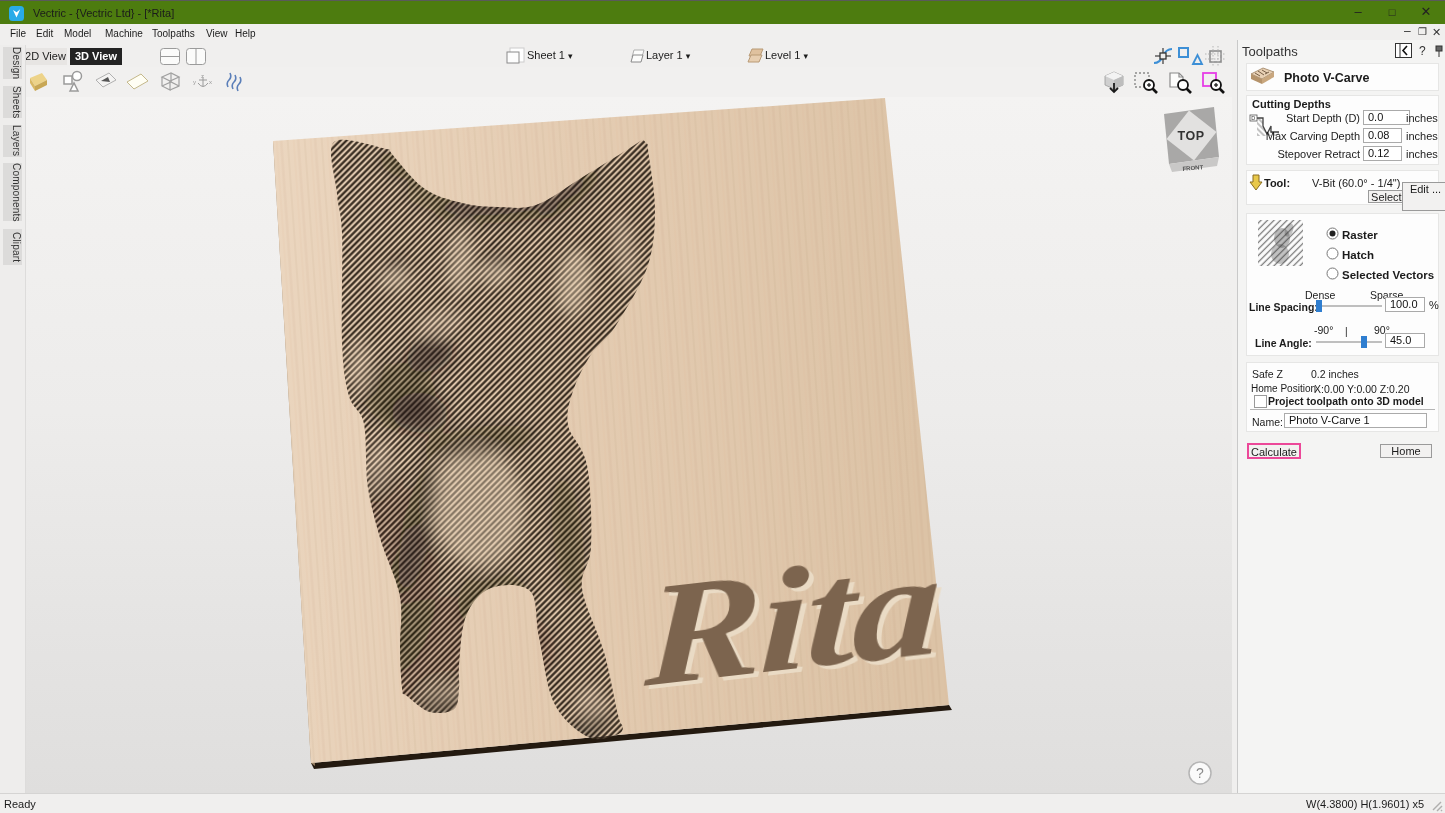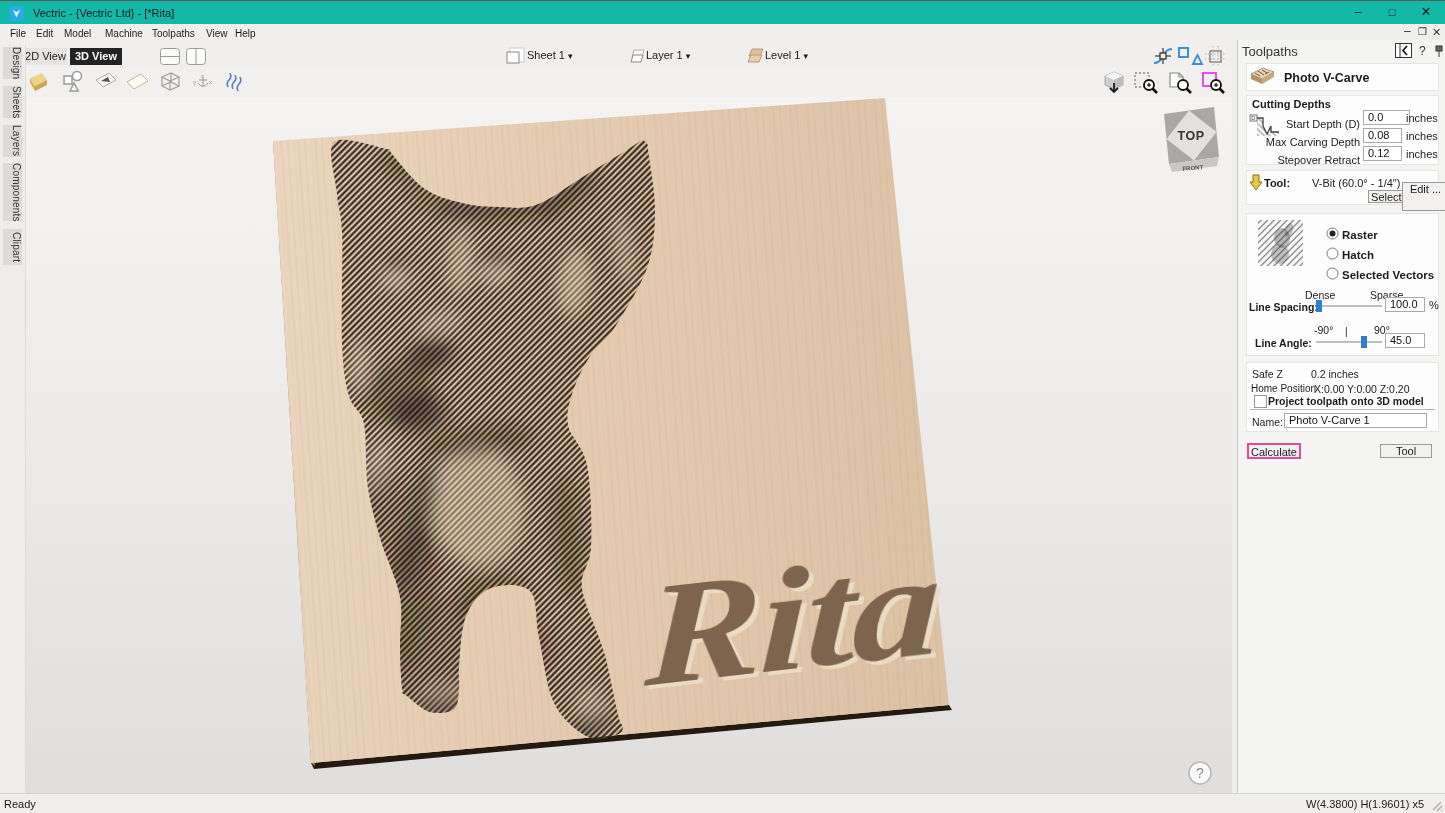--- a/index.html
+++ b/index.html
@@ -1,37 +1,37 @@
 <!DOCTYPE html>
 <html><head>
 <meta charset="utf-8">
 <style>
   html,body{margin:0;padding:0;}
   body{width:1445px;height:813px;position:relative;overflow:hidden;
        font-family:"Liberation Sans",sans-serif;background:#f0efee;}
   .abs{position:absolute;}
-  #titlebar{left:0;top:0;width:1445px;height:24px;background:#14b8a6;border-top:1px solid #5a5a5a;box-sizing:border-box;padding-left:48px;}
+  #titlebar{left:0;top:0;width:1445px;height:24px;background:#4d7c0f;border-top:1px solid #5a5a5a;box-sizing:border-box;padding-left:48px;}
   #titlebar .title{position:absolute;left:33px;top:6px;font-size:11px;color:#1b1b1b;}
   .winbtn{position:absolute;top:0;width:34px;height:24px;text-align:center;line-height:22px;font-size:13px;color:#222;}
   #menubar{left:0;top:24px;width:1445px;height:21px;background:#f0efee;}
   .menu{position:absolute;top:4px;font-size:10px;color:#1b1b1b;}
   #toolbar1{left:0;top:45px;width:1445px;height:22px;background:#f0efee;}
   #toolbar2{left:26px;top:67px;width:1206px;height:30px;background:#f1f0ef;}
   .viewbtn{position:absolute;top:3px;height:17px;line-height:17px;font-size:11px;color:#1b1b1b;text-align:center;}
   #sidebar{left:0;top:45px;width:26px;height:748px;background:#eeedec;border-right:1px solid #dddcdb;box-sizing:border-box;}
   .vtab{position:absolute;left:3px;width:19px;background:#dcdbda;color:#333;
         writing-mode:vertical-rl;font-size:10px;text-align:center;letter-spacing:0.2px;}
   #viewport{left:26px;top:97px;width:1206px;height:696px;
             background:linear-gradient(180deg,#f4f3f2 0%,#edecEB 45%,#dfdedd 100%);}
   #rpanel{left:1237px;top:40px;width:208px;height:753px;background:#f4f4f3;border-left:1px solid #c9c9c9;box-sizing:border-box;}
   #rphead{position:absolute;left:0;top:0;width:208px;height:22px;}
   #rphead .t{position:absolute;left:4px;top:4px;font-size:13px;color:#333;}
   .card{position:absolute;left:8px;width:193px;background:#fdfdfd;border:1px solid #e6e6e5;box-sizing:border-box;}
   .lbl{position:absolute;font-size:11px;color:#1b1b1b;white-space:nowrap;}
-  .rlbl{position:absolute;font-size:11px;color:#1b1b1b;white-space:nowrap;text-align:right;margin-top:6px;}
+  .rlbl{position:absolute;font-size:11px;color:#1b1b1b;white-space:nowrap;text-align:right;}
   .bold{font-weight:bold;}
   .inp{position:absolute;background:#fff;border:1px solid #aaa;box-sizing:border-box;font-size:11px;color:#111;padding-left:4px;}
   .btn{position:absolute;background:#f2f1f0;border:1px solid #9a9a9a;box-sizing:border-box;
        font-size:11px;color:#1b1b1b;text-align:center;}
   #statusbar{left:0;top:793px;width:1445px;height:20px;background:#f0efee;border-top:1px solid #d5d4d3;box-sizing:border-box;}
   svg text{font-family:"Liberation Sans",sans-serif;}
 </style>
 </head>
 <body>
 
@@ -396,21 +396,21 @@
   <div class="lbl" style="left:73px;top:328px;font-size:10.5px;">0.2 inches</div>
   <div class="lbl" style="left:13px;top:343px;font-size:10px;">Home Position</div>
   <div class="lbl" style="left:76px;top:343px;font-size:10.5px;">X:0.00 Y:0.00 Z:0.20</div>
   <div class="abs" style="left:16px;top:355px;width:11px;height:11px;background:#fff;border:1px solid #999;"></div>
   <div class="lbl bold" style="left:30px;top:355px;font-size:10.5px;">Project toolpath onto 3D model</div>
   <div class="abs" style="left:12px;top:369px;width:185px;height:1px;background:#b5b5b5;"></div>
   <div class="lbl" style="left:14px;top:376px;font-size:10.5px;">Name:</div>
   <div class="inp" style="left:46px;top:373px;width:143px;height:15px;">Photo V-Carve 1</div>
 
   <div class="btn" style="left:9px;top:403px;width:54px;height:16px;line-height:15px;border:2px solid #ec4899;">Calculate</div>
-  <div class="btn" style="left:142px;top:404px;width:52px;height:14px;line-height:13px;">Tool</div>
+  <div class="btn" style="left:142px;top:404px;width:52px;height:14px;line-height:13px;">Home</div>
 </div>
 
 <div id="statusbar" class="abs">
   <div class="lbl" style="left:4px;top:4px;font-size:11px;">Ready</div>
   <div class="lbl" style="right:21px;left:auto;top:4px;font-size:11px;">W(4.3800) H(1.9601) x5</div>
     <svg class="abs" style="right:2px;top:6px" width="12" height="12">
       <g stroke="#b0afae" stroke-width="1.5">
         <line x1="10" y1="2" x2="2" y2="10"></line>
         <line x1="11" y1="6" x2="6" y2="11"></line>
         <line x1="11" y1="10" x2="10" y2="11"></line>

